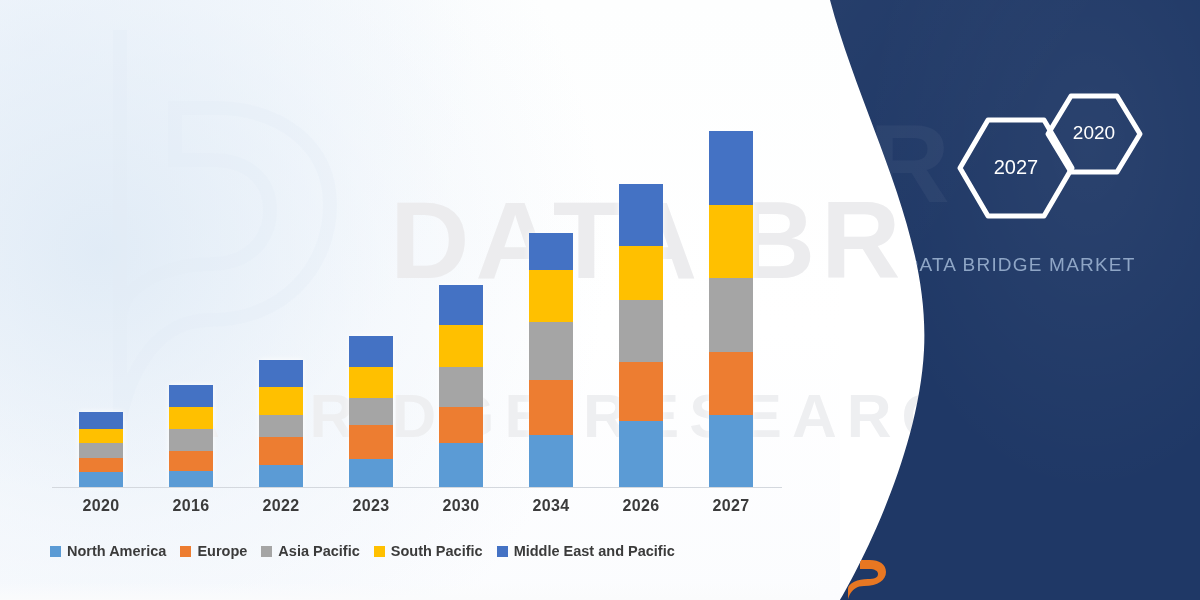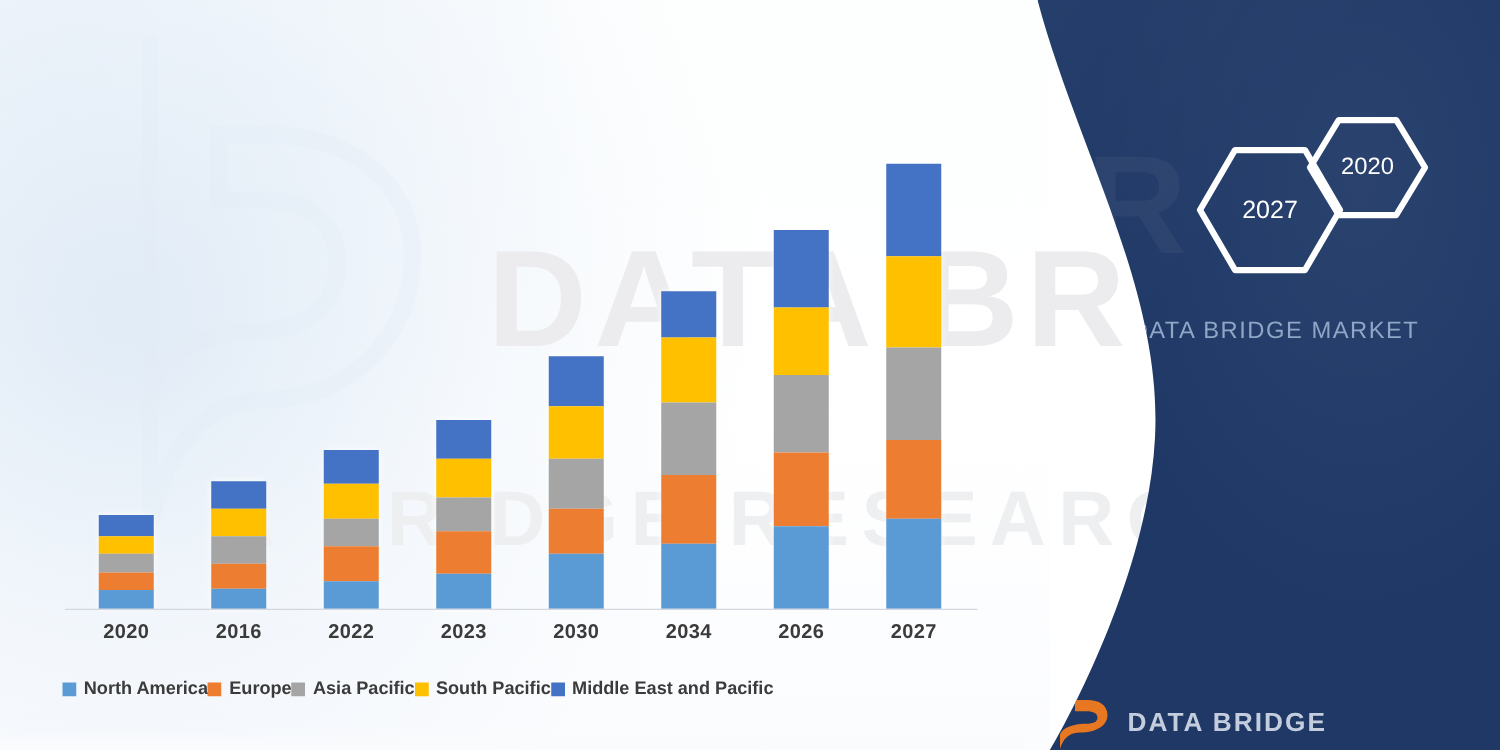--- a/index.html
+++ b/index.html
@@ -114,21 +114,21 @@
     display:flex; justify-content:space-between;
   }
   .xlabel{
     width:90px; text-align:center; font-size:16px; font-weight:700;
     color:#3b3b3b; letter-spacing:.3px;
   }
 
   
   .legend{
     position:absolute; left:50px; top:543px; width:740px;
-    display:flex; align-items:center; gap:0;
+    display:flex; align-items:center; gap:14px;
   }
   .legend-item{ display:flex; align-items:center; gap:6px; }
   .legend-swatch{ width:11px; height:11px; display:block; }
   .legend-text{ font-size:14.5px; font-weight:700; color:#3b3b3b; white-space:nowrap; }
 
   
   .bottom-strip{
     position:absolute; left:0; bottom:0; width:820px; height:18px;
     background:linear-gradient(180deg,rgba(255,255,255,0) 0%, #fafbfc 100%);
   }
@@ -287,19 +287,16 @@
     <div class="brand-block">
       <div>DATA BRIDGE MARKET</div>
     </div>
 
     <div class="navy-logo">
       <span class="mark">
         <svg viewBox="0 0 50 46" xmlns="http://www.w3.org/2000/svg">
           <path d="M6 2 L6 44 L6 44 C6 44 8 30 22 30 C36 30 44 24 44 16 C44 8 37 4 28 4 L18 4 L18 13 L27 13 C33 13 36 15 36 18 C36 22 32 23 26 23 C16 23 6 27 6 33 Z" fill="#e87722"></path>
         </svg>
       </span>
-      <span>
-        <span class="ltxt">DATA BRIDGE</span>
-      </span>
     </div>
   </div>
 
 </div>
 
 </body></html>

